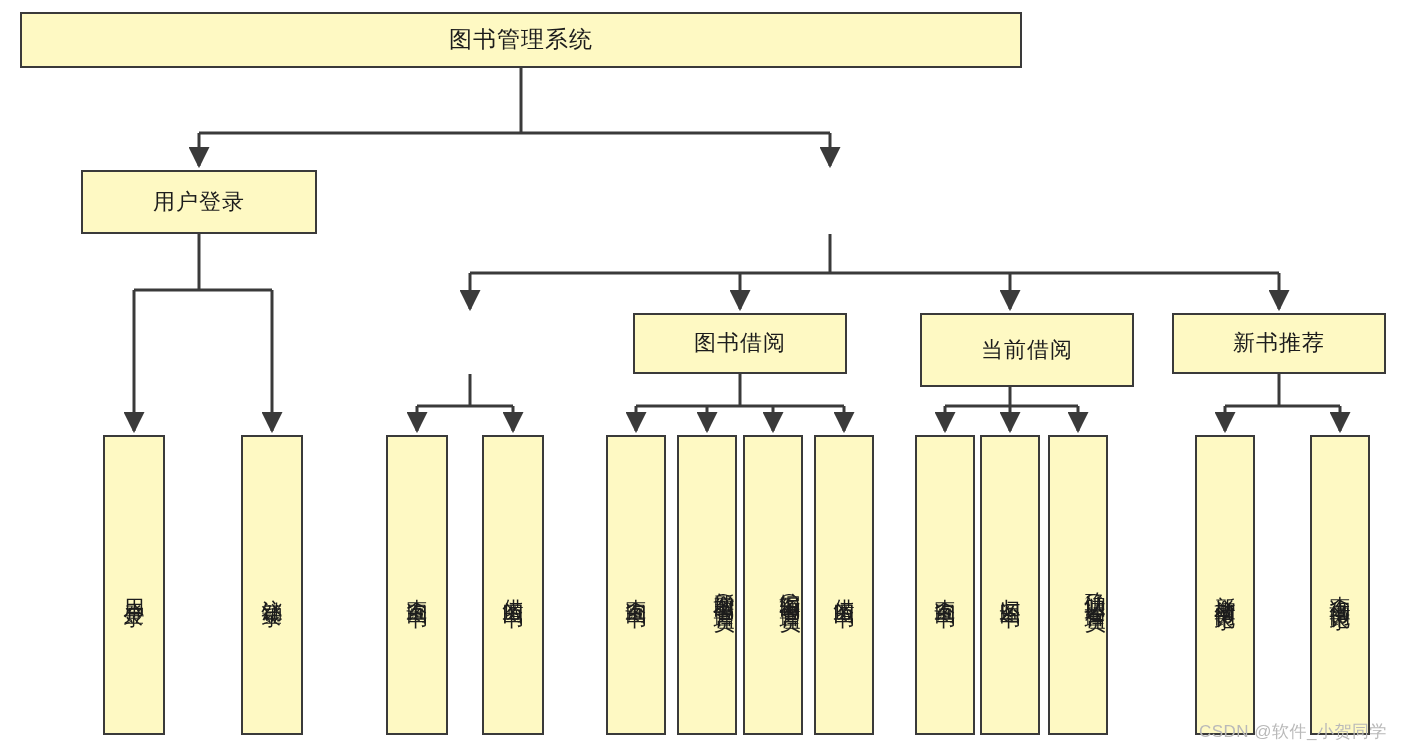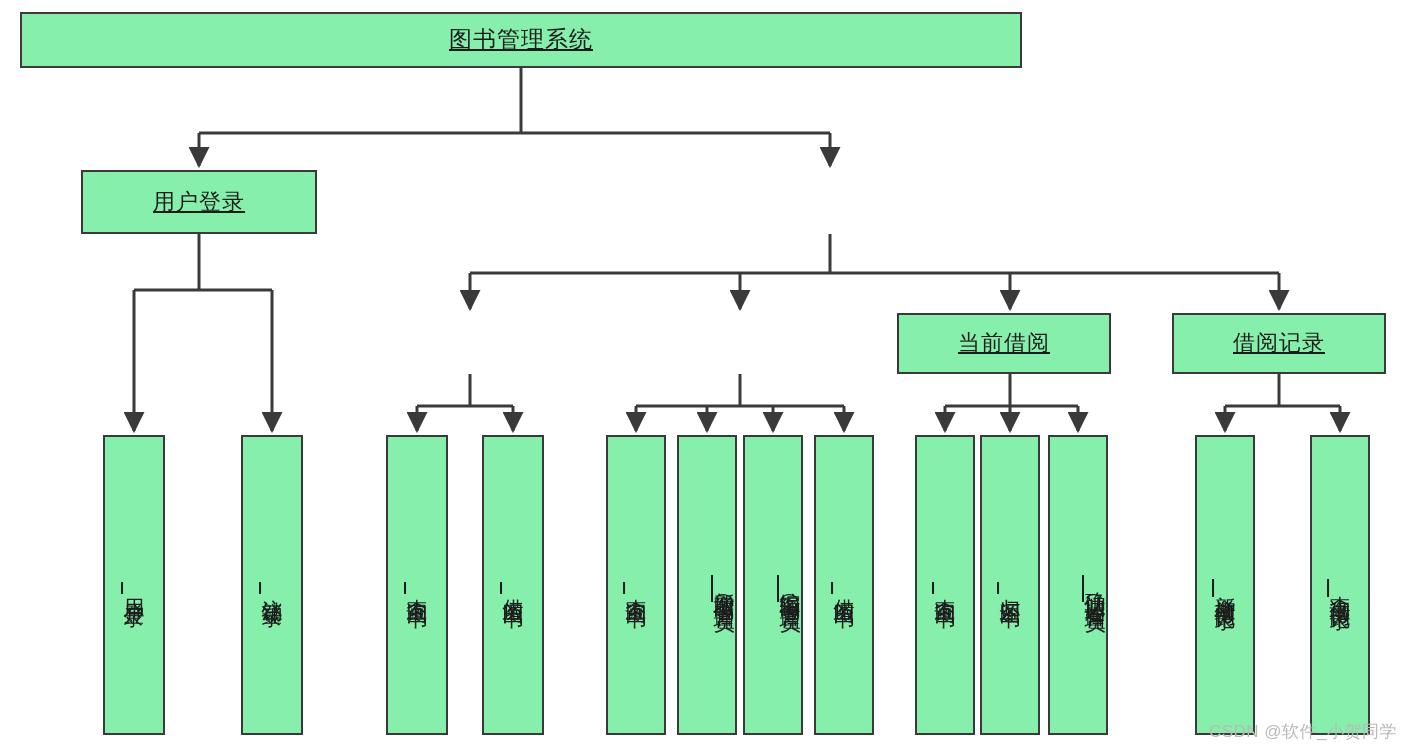--- a/index.html
+++ b/index.html
@@ -20,26 +20,25 @@
   #edges {
     position: absolute;
     left: 0; top: 0;
     width: 1405px;
     height: 747px;
   }
   .node {
     position: absolute;
     box-sizing: border-box;
     border: 2.5px solid #3a3a3a;
-    background: #86efac;
+    background: #fef9c3;
     display: flex;
     align-items: center;
     justify-content: center;
     color: #1c1c1c;
-    text-decoration: underline;
   }
   .node.horiz {
     font-size: 22px;
     letter-spacing: 1px;
     line-height: 1.2;
   }
   .node.root {
     font-size: 23px;
   }
   .node.vert {
@@ -55,21 +54,21 @@
   .node.vert.leaf-tall {
     align-items: center;
   }
   .vlabel {
     writing-mode: vertical-rl;
     text-orientation: upright;
     white-space: nowrap;
   }
   .watermark {
     position: absolute;
-    right: 8px;
+    right: 18px;
     bottom: 4px;
     font-size: 17px;
     color: #b9b9b9;
     letter-spacing: 0.5px;
     white-space: nowrap;
     font-family: "Liberation Sans", "DejaVu Sans", sans-serif;
   }
 </style>
 </head>
 <body>
@@ -127,25 +126,28 @@
   </svg>
 
   <div class="node horiz root" style="left:20px; top:12px; width:1002px; height:56px;">
     <span>图书管理系统</span>
   </div>
 
   <div class="node horiz" style="left:81px; top:170px; width:236px; height:64px;">
     <span>用户登录</span>
   </div>
 
-  <div class="node horiz" style="left:897px; top:313px; width:214px; height:61px;">
+  <div class="node horiz" style="left:633px; top:313px; width:214px; height:61px;">
+    <span>图书借阅</span>
+  </div>
+  <div class="node horiz" style="left:920px; top:313px; width:214px; height:74px;">
     <span>当前借阅</span>
   </div>
   <div class="node horiz" style="left:1172px; top:313px; width:214px; height:61px;">
-    <span>借阅记录</span>
+    <span>新书推荐</span>
   </div>
 
   <div class="node vert leaf-tall" style="left:103px; top:435px; width:62px; height:300px;">
     <span class="vlabel">用户登录</span>
   </div>
   <div class="node vert leaf-tall" style="left:241px; top:435px; width:62px; height:300px;">
     <span class="vlabel">注销登录</span>
   </div>
 
   <div class="node vert leaf-tall" style="left:386px; top:435px; width:62px; height:300px;">

